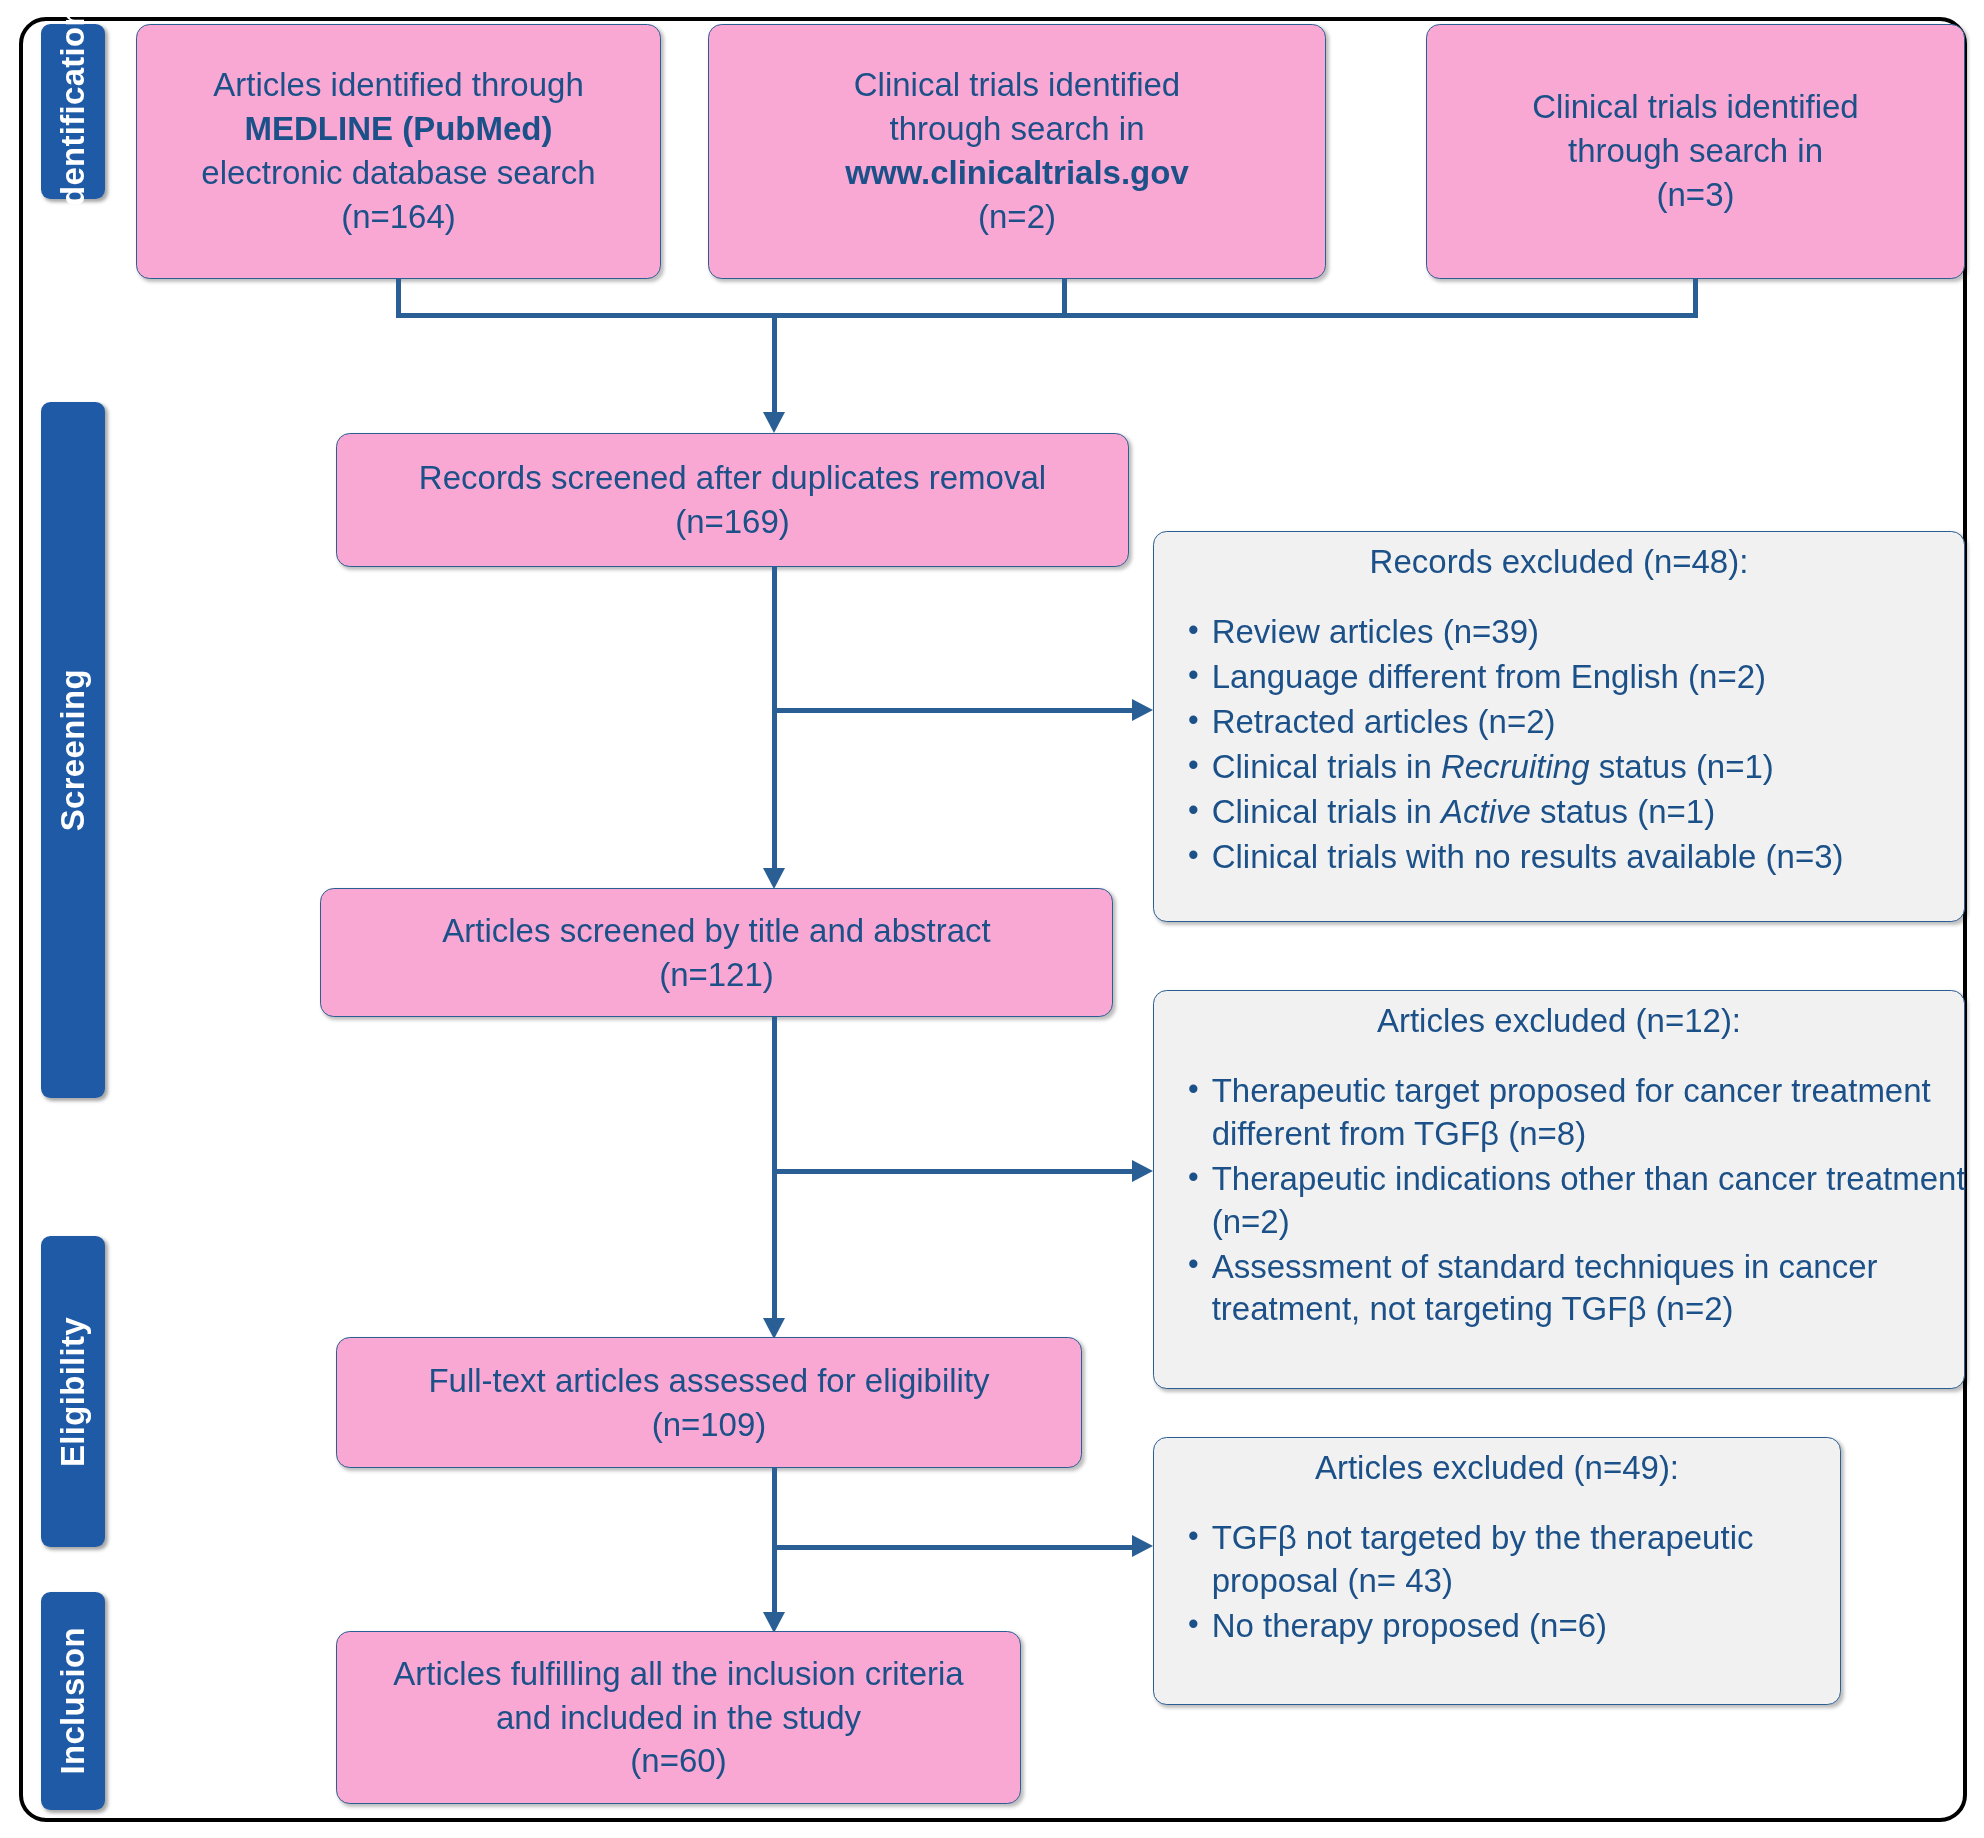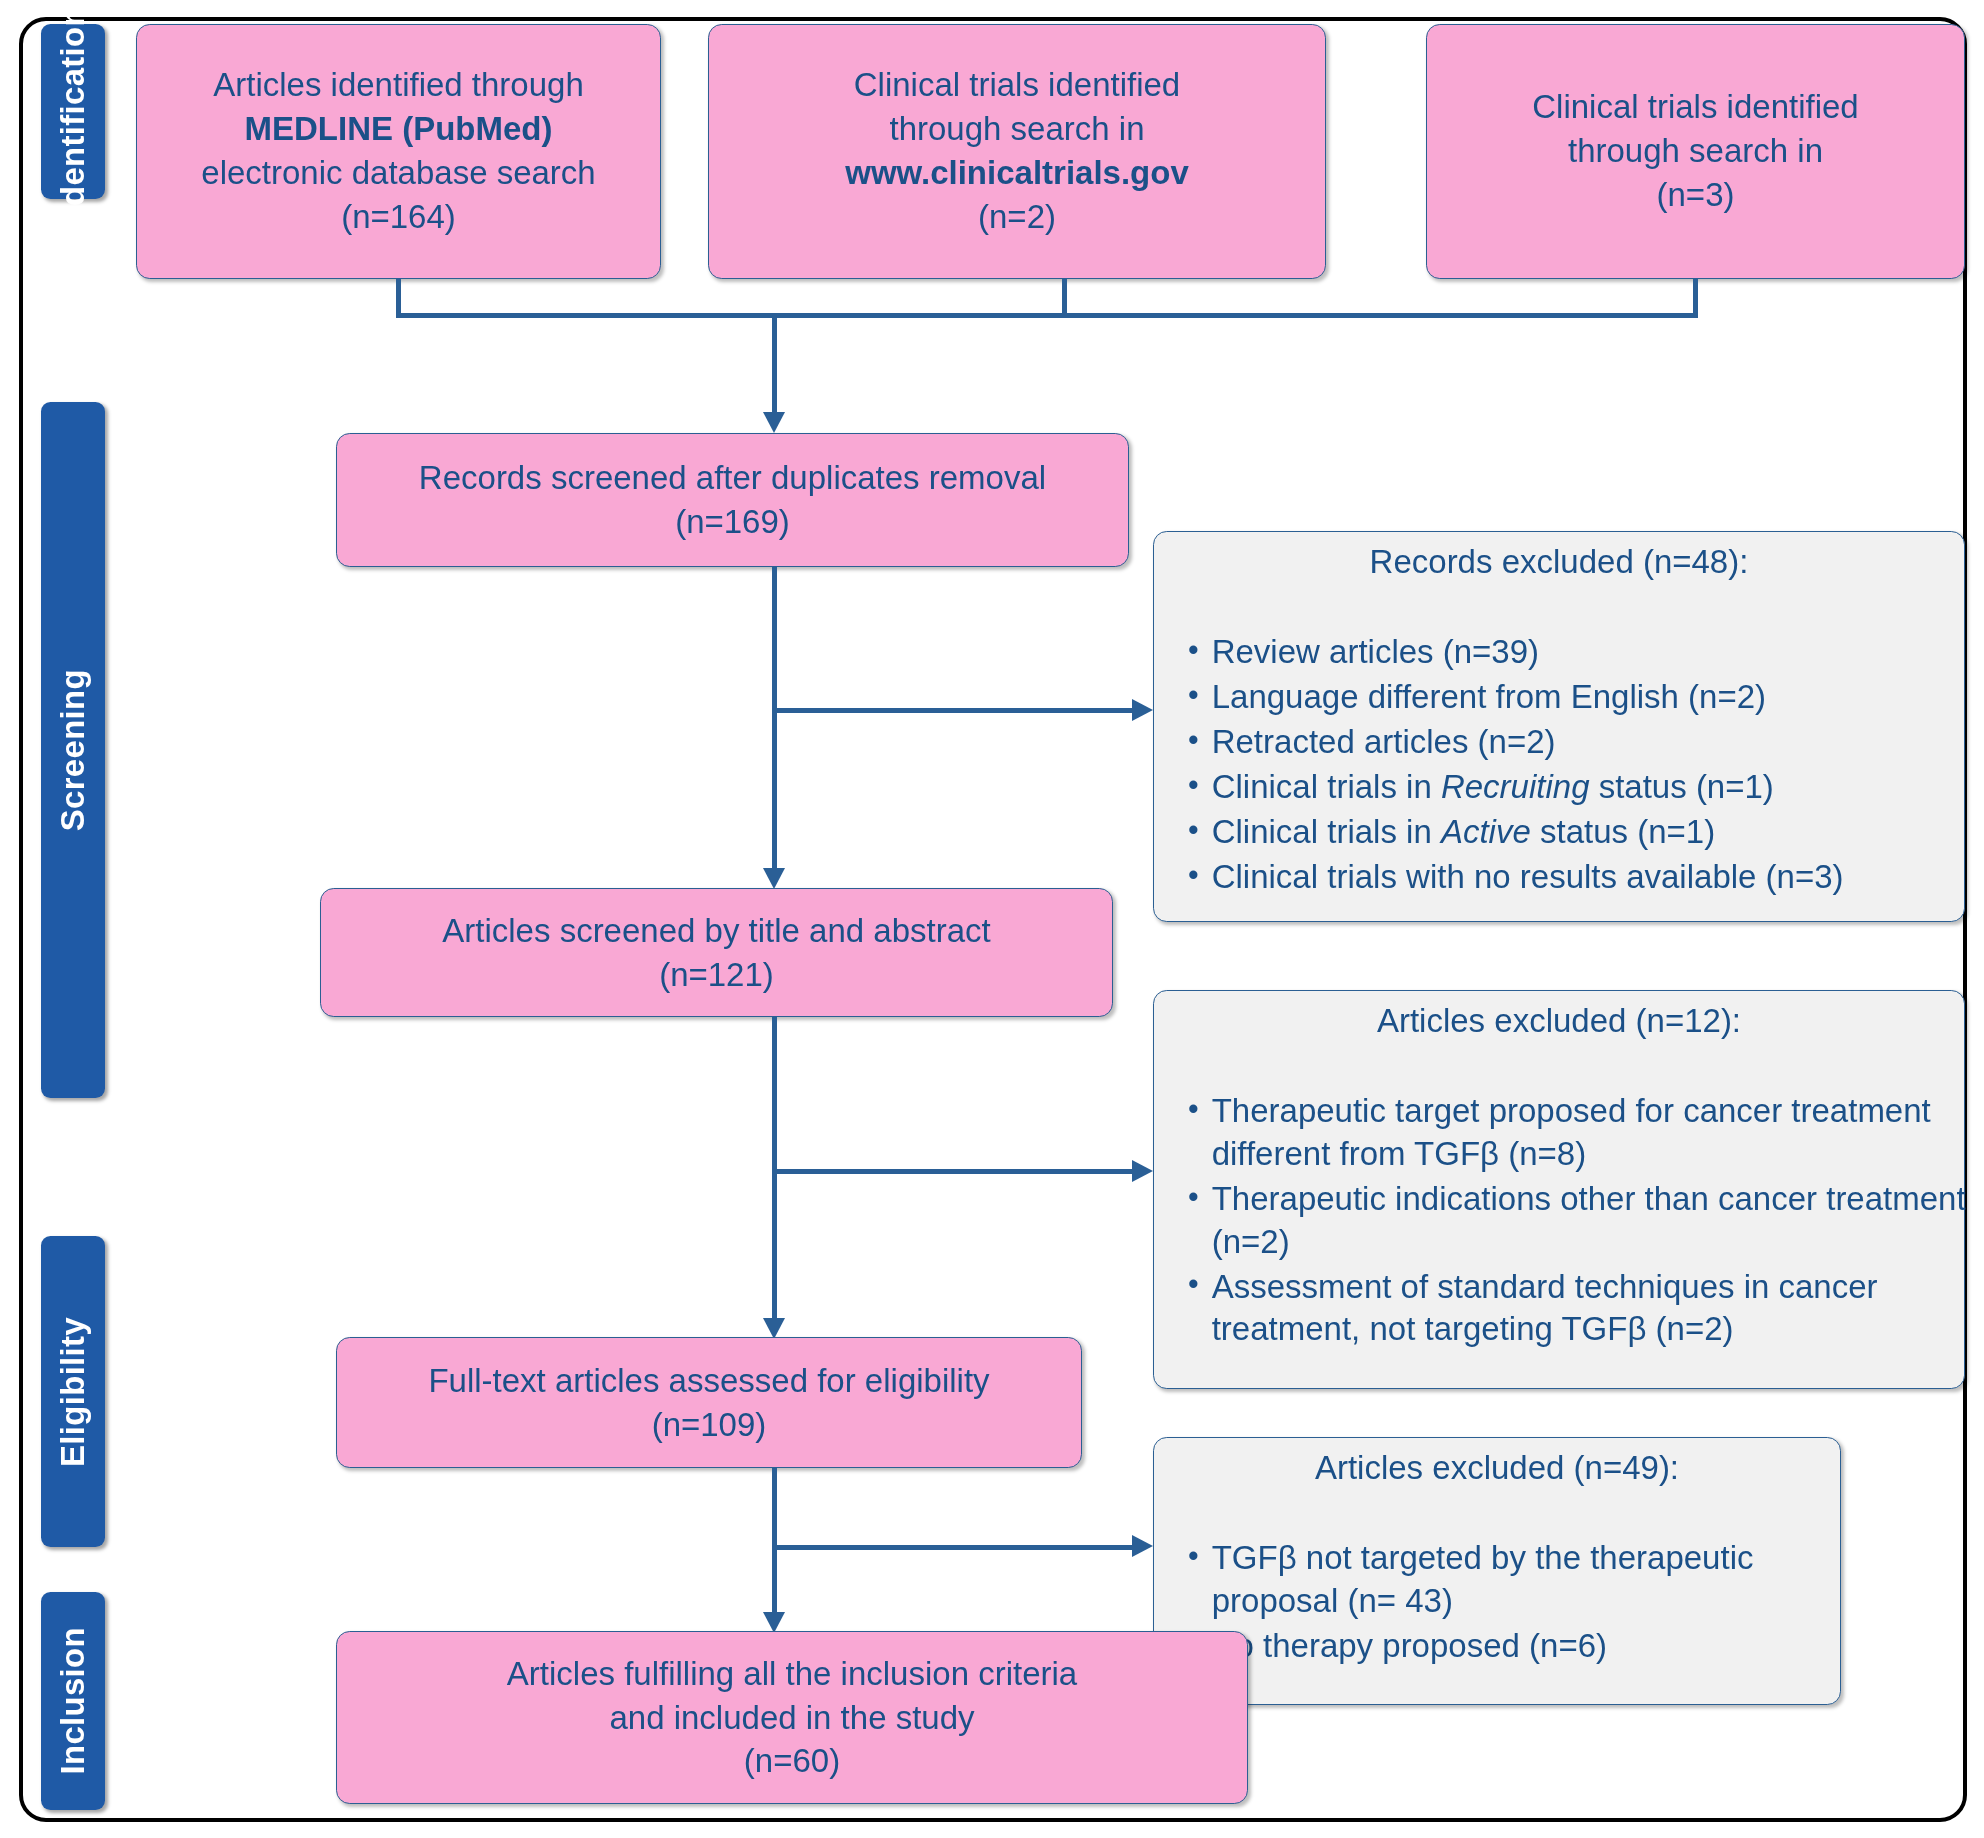--- a/index.html
+++ b/index.html
@@ -40,21 +40,21 @@
   .node .ln{display:block;width:100%;}
   .node .strong{font-weight:700;}
 
   
   .exbox{
     position:absolute;box-sizing:border-box;
     background:#f1f1f1;border:1.6px solid #2b5f93;border-radius:13.7px;
     box-shadow:2.6px 2.6px 3.7px rgba(0,0,0,.26);
     color:#1b5088;font-family:"Liberation Sans",sans-serif;
     padding:9.5px 13.7px 9.5px 13.7px;
-    display:flex;flex-direction:column;gap:20px;
+    display:flex;flex-direction:column;
   }
   .exbox .ex-title{
     font-size:33px;line-height:1.2;text-align:center;margin-bottom:13.7px;width:100%;
   }
   .exbox ul{
     list-style:none;margin:16px;padding:0;width:100%;
   }
   .exbox li{
     position:relative;padding-left:28px;font-size:33px;line-height:1.30;
     margin-bottom:2.1px;
@@ -176,19 +176,19 @@
   <div class="arrow-right" style="left:1132px;top:1535px;"></div>
 
   <div class="exbox" style="left:1153px;top:1437px;width:688px;height:268px;">
     <div class="ex-title">Articles excluded (n=49):</div>
     <ul>
       <li><span>TGFβ not targeted by the therapeutic proposal (n= 43)</span></li>
       <li><span>No therapy proposed (n=6)</span></li>
     </ul>
   </div>
 
-  <div class="node" style="left:336px;top:1631px;width:912px;height:173px;">
+  <div class="node" style="left:336px;top:1631px;width:685px;height:173px;">
     <span class="ln">Articles fulfilling all the inclusion criteria</span>
     <span class="ln">and included in the study</span>
     <span class="ln">(n=60)</span>
   </div>
 </div>
 
 
 </body></html>

